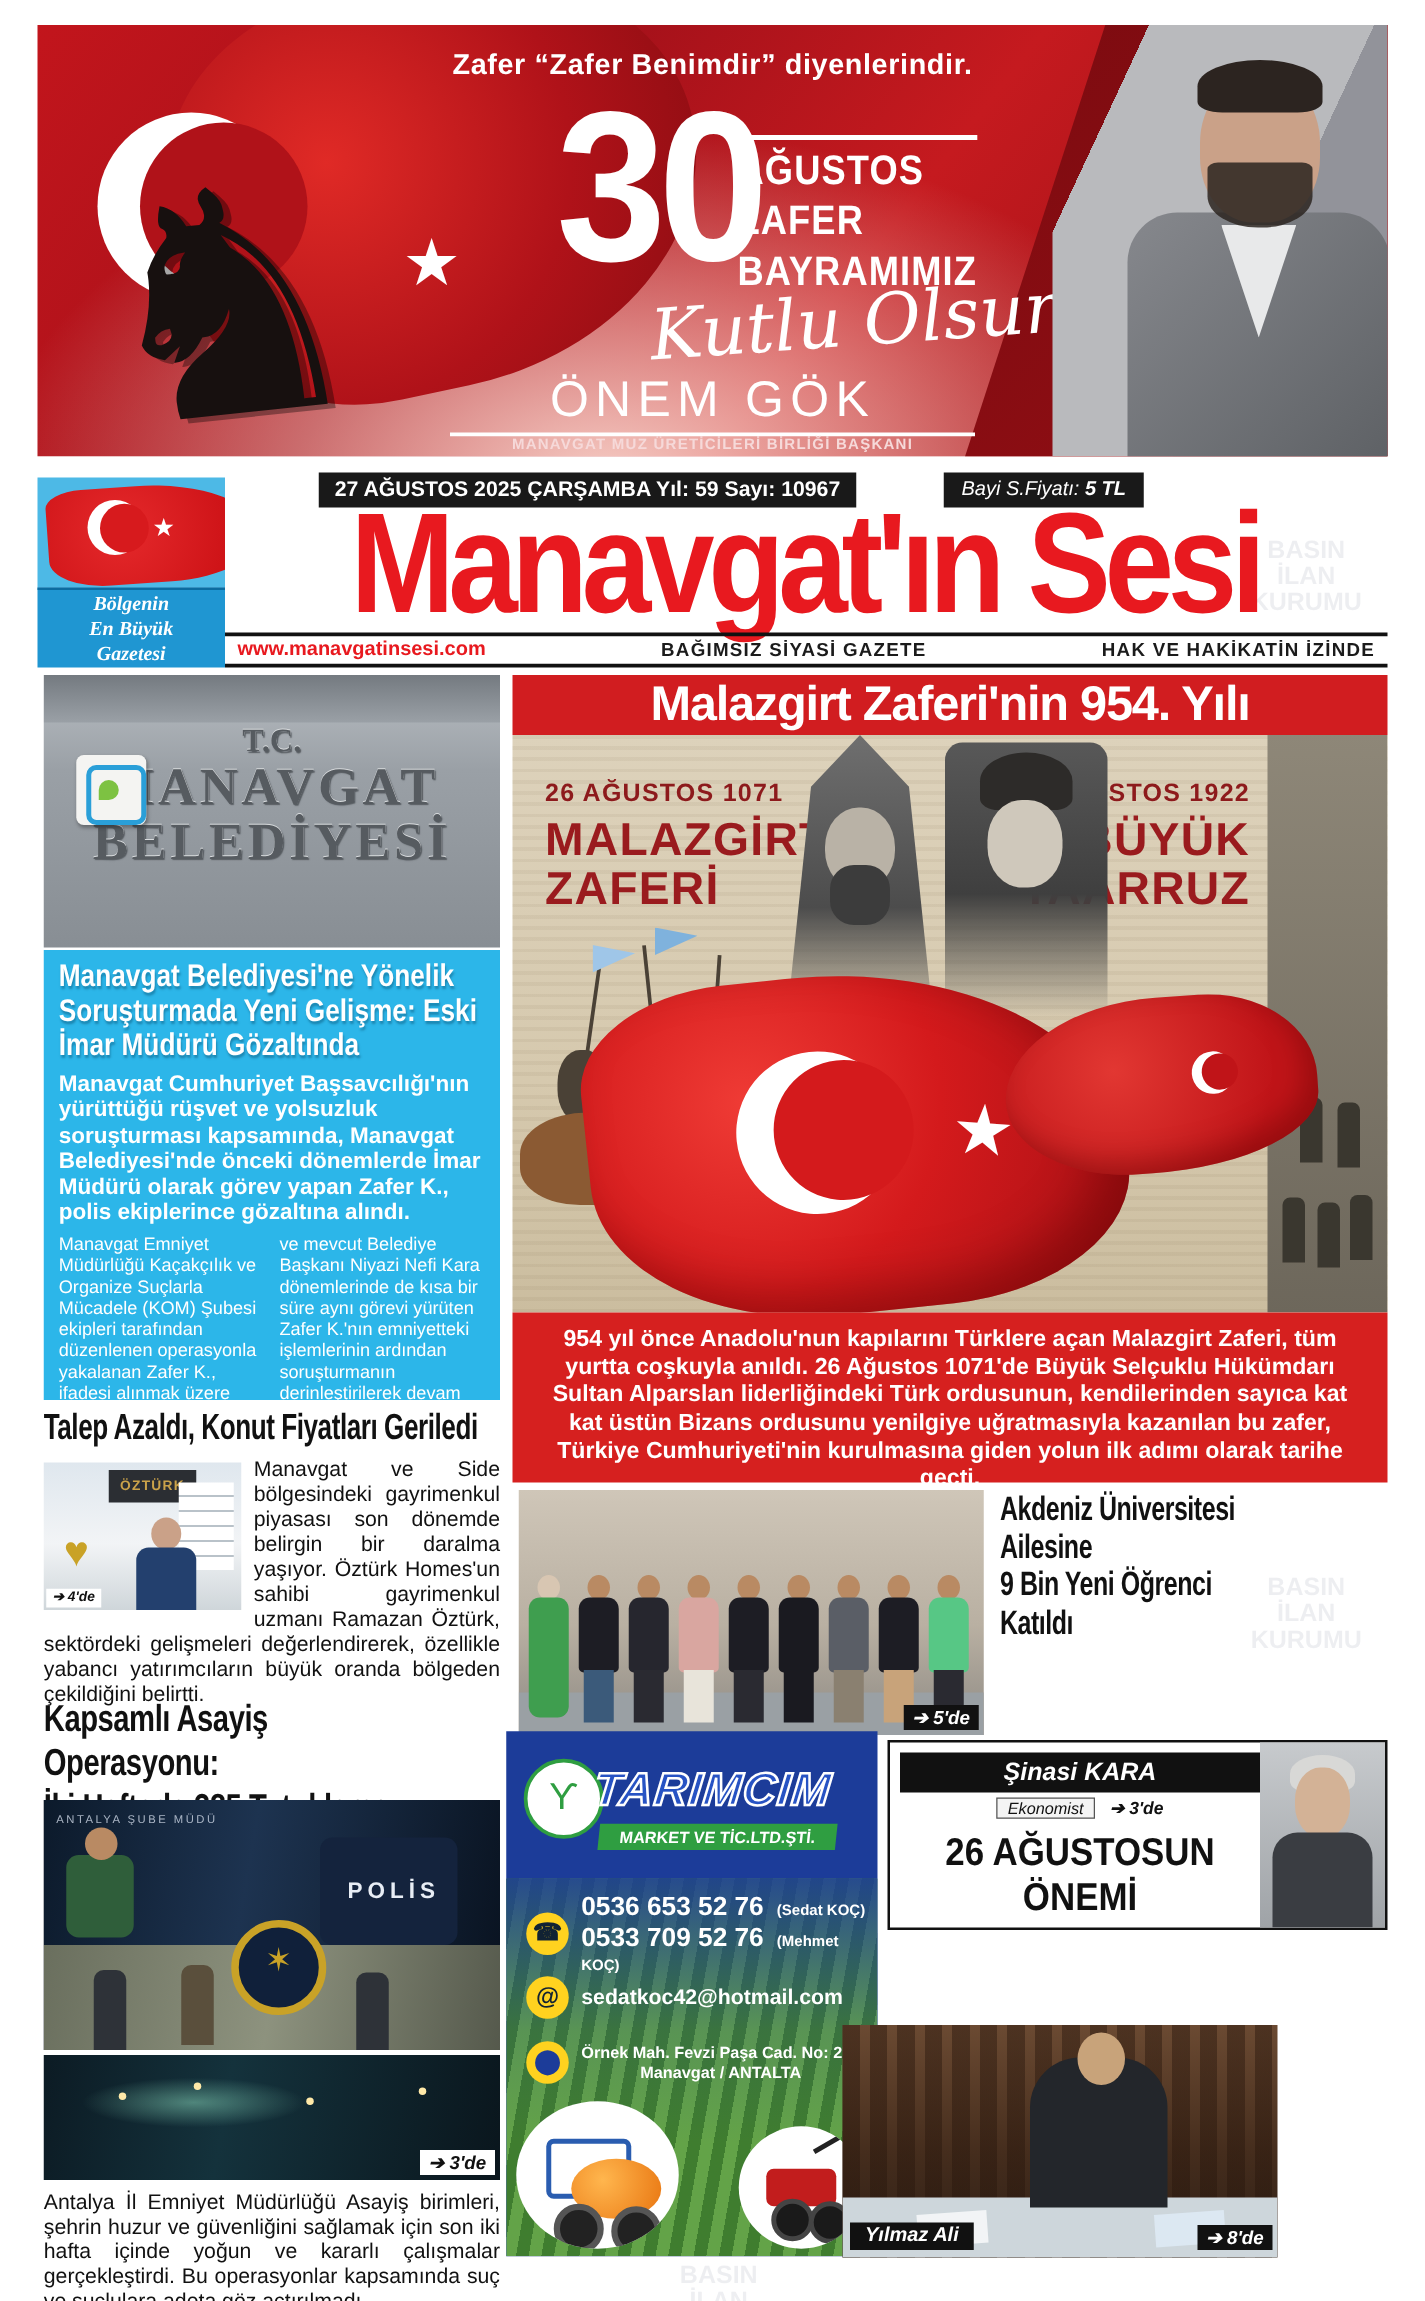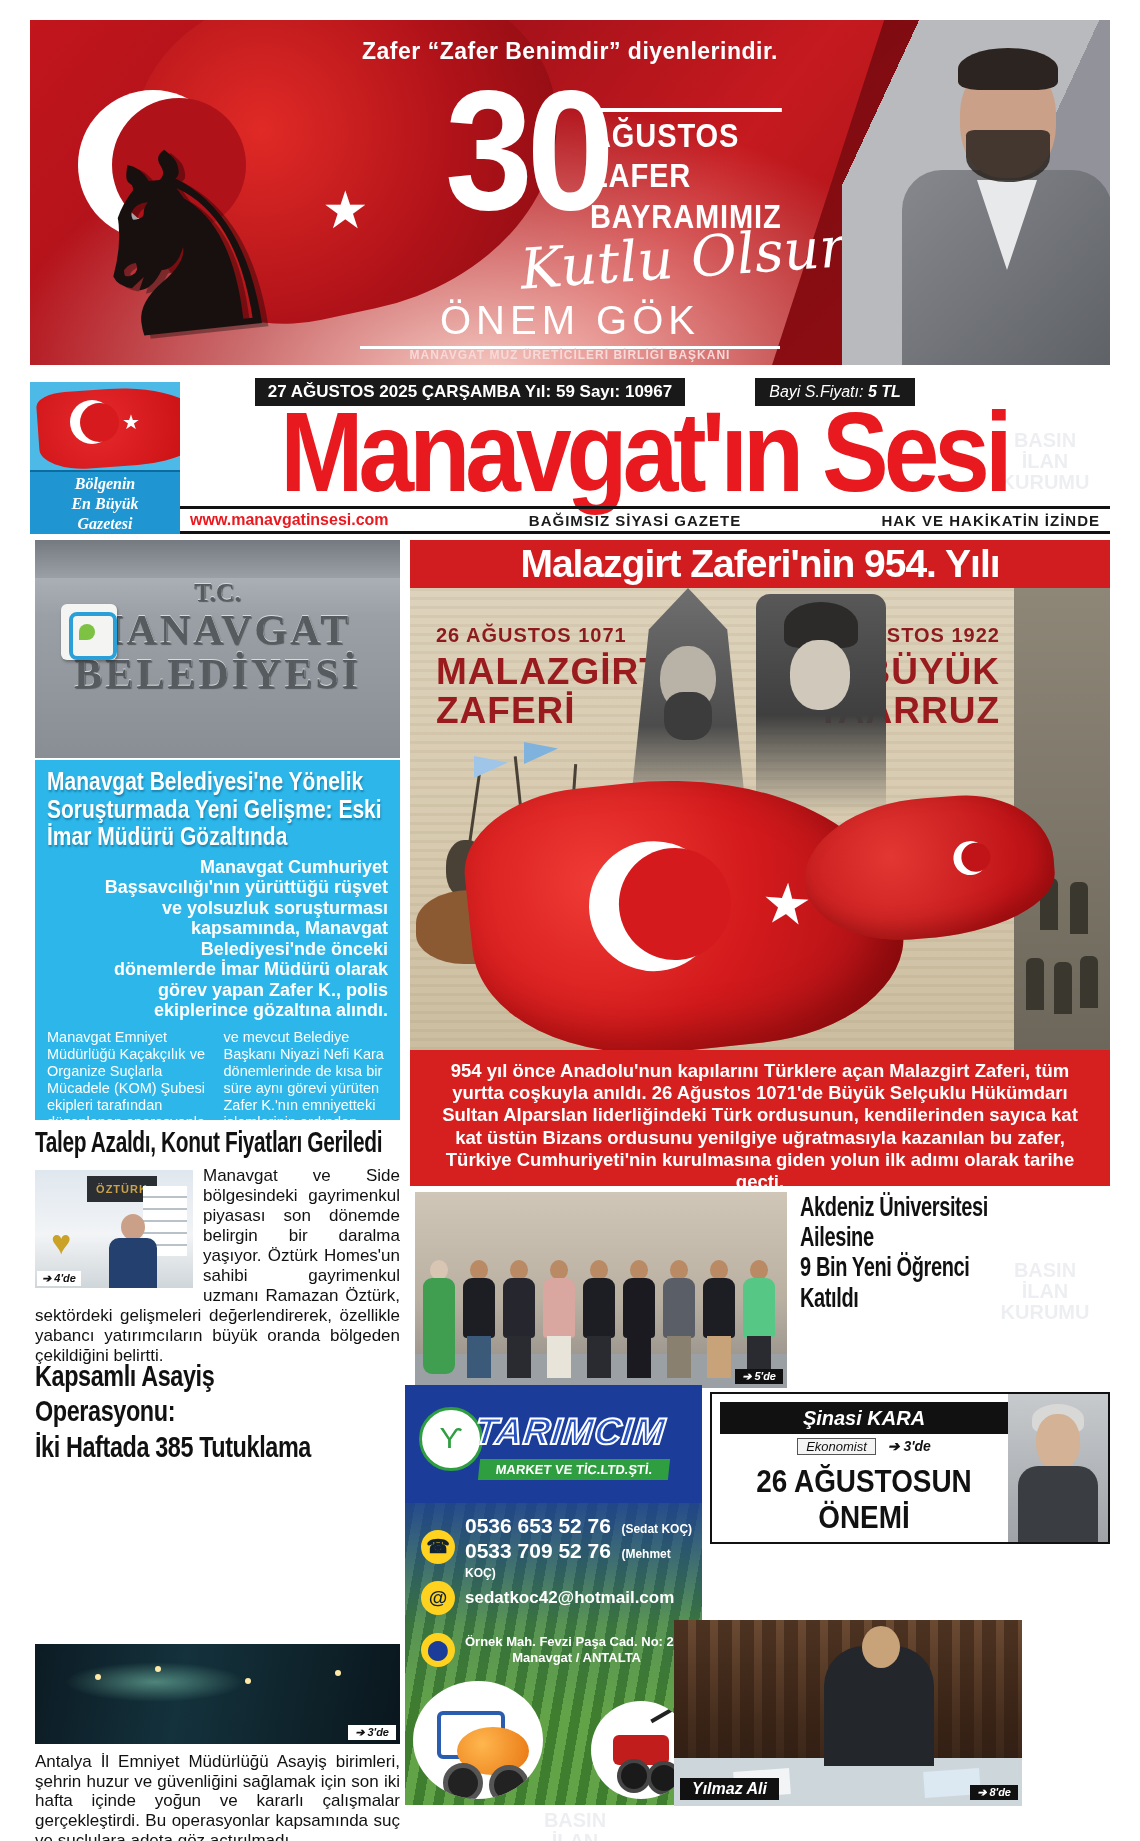--- a/index.html
+++ b/index.html
@@ -90,21 +90,21 @@
   .bel-logo i{position:absolute;left:8px;top:8px;width:40px;height:40px;border:4px solid #2a9fd8;
       border-radius:8px;display:block;}
   .bel-logo b{position:absolute;left:18px;top:20px;width:16px;height:16px;border-radius:50% 50% 50% 0;
       background:#7dc242;display:block;}
 
   .cyanbox{left:35px;top:760px;width:365px;height:360px;background:#2cb6e9;
       padding:8px 12px;box-sizing:border-box;color:#fff;}
   .cy-head{font-weight:bold;font-size:25px;line-height:1.1;white-space:pre-line;
       transform:scaleX(.84);transform-origin:left;width:119%;
       text-shadow:1px 2px 2px rgba(0,60,90,.4);}
-  .cy-lead{margin-top:6px;text-align:right;font-weight:bold;font-size:18px;line-height:1.14;margin-left:48px;}
+  .cy-lead{margin-top:6px;text-align:left;font-weight:bold;font-size:18px;line-height:1.14;}
   .cy-cols{margin-top:8px;display:flex;gap:12px;font-size:14.5px;line-height:1.18;}
   .cy-cols>div{flex:1;}
   .cy-by{font-weight:bold;}
 
   .konut-head{left:35px;top:1126px;width:365px;color:#111;font-weight:bold;font-size:29px;
       white-space:nowrap;transform:scaleX(.72);transform-origin:left;letter-spacing:-.5px;}
   .konut-body{left:35px;top:1166px;width:365px;font-size:17px;line-height:1.18;color:#111;
       text-align:justify;}
   .ph-ozturk{float:left;width:158px;height:118px;margin:4px 10px 2px 0;position:relative;
       background:linear-gradient(180deg,#dfe7ee 0%,#f2f4f6 55%,#cfd6da 100%);overflow:hidden;}
@@ -134,21 +134,21 @@
       background:linear-gradient(100deg,#6a6f5e 0%,#8d927e 50%,#55594c 100%);}
   .pol-fig{position:absolute;width:26px;height:64px;border-radius:8px 8px 0 0;background:#2e3238;}
   .pol-badge{position:absolute;left:150px;top:96px;width:64px;height:64px;border-radius:50%;
       background:#10203a;border:6px solid #c9a227;color:#c9a227;text-align:center;font-size:26px;line-height:52px;}
   .ph-night{left:35px;top:1644px;width:365px;height:100px;overflow:hidden;
       background:linear-gradient(100deg,#0c1b24 0%,#14323c 40%,#0a161d 100%);}
   .night-glow{position:absolute;left:30px;top:18px;width:180px;height:40px;border-radius:50%;
       background:radial-gradient(ellipse,rgba(140,220,190,.5),rgba(0,0,0,0) 70%);}
   .night-lights i{position:absolute;width:6px;height:6px;border-radius:50%;background:#ffe9a8;display:block;}
   .page-tag{position:absolute;background:#fff;color:#111;font-weight:bold;font-style:italic;
-      font-size:11px;padding:1px 7px;}
+      font-size:15px;padding:1px 7px;}
   .page-tag.dark{background:#111;color:#fff;}
   .asayis-body{left:35px;top:1752px;width:365px;font-size:17px;line-height:1.16;color:#111;text-align:justify;}
 
   
   .mz-band{left:410px;top:540px;width:700px;height:48px;background:#d11d20;color:#fff;
       font-weight:bold;font-size:39px;text-align:center;line-height:47px;transform-origin:left top;
       letter-spacing:-1px;}
   .mz-art{left:410px;top:588px;width:700px;height:462px;overflow:hidden;
       background:
        repeating-linear-gradient(0deg,rgba(120,100,70,.08) 0 3px,rgba(0,0,0,0) 3px 9px),
@@ -368,20 +368,34 @@
       <div class="oz-tag">
         <span class="arrow">➔</span>
         <span>4'de</span>
       </div>
     </div>
     <span>Manavgat ve Side bölgesindeki gayrimenkul piyasası son dönemde belirgin bir daralma yaşıyor. Öztürk Homes'un sahibi gayrimenkul uzmanı Ramazan Öztürk, sektördeki gelişmeleri değerlendirerek, özellikle yabancı yatırımcıların büyük oranda bölgeden çekildiğini belirtti.</span>
   </div>
 
   <div class="abs asayis-head">Kapsamlı Asayiş Operasyonu:
 İki Haftada 385 Tutuklama</div>
+  <div class="abs ph-police">
+    <div class="pol-top"></div>
+    <div class="pol-small">ANTALYA ŞUBE MÜDÜ</div>
+    <div class="pol-green"></div>
+    <div class="pol-greenhead"></div>
+    <div class="pol-jacket"></div>
+    <div class="pol-label">POLİS</div>
+    <div class="pol-bottom">
+      <i class="pol-fig" style="left:40px;top:20px;"></i>
+      <i class="pol-fig" style="left:110px;top:16px;background:#5a4f3c;"></i>
+      <i class="pol-fig" style="left:250px;top:22px;"></i>
+    </div>
+    <div class="pol-badge">✶</div>
+  </div>
   <div class="abs ph-night">
     <div class="night-glow"></div>
     <div class="night-lights">
       <i style="left:60px;top:30px;"></i>
         <i style="left:120px;top:22px;"></i>
       <i style="left:210px;top:34px;"></i>
         <i style="left:300px;top:26px;"></i>
     </div>
     <div class="page-tag" style="right:4px;bottom:4px;">
       <span class="arrow">➔</span>

